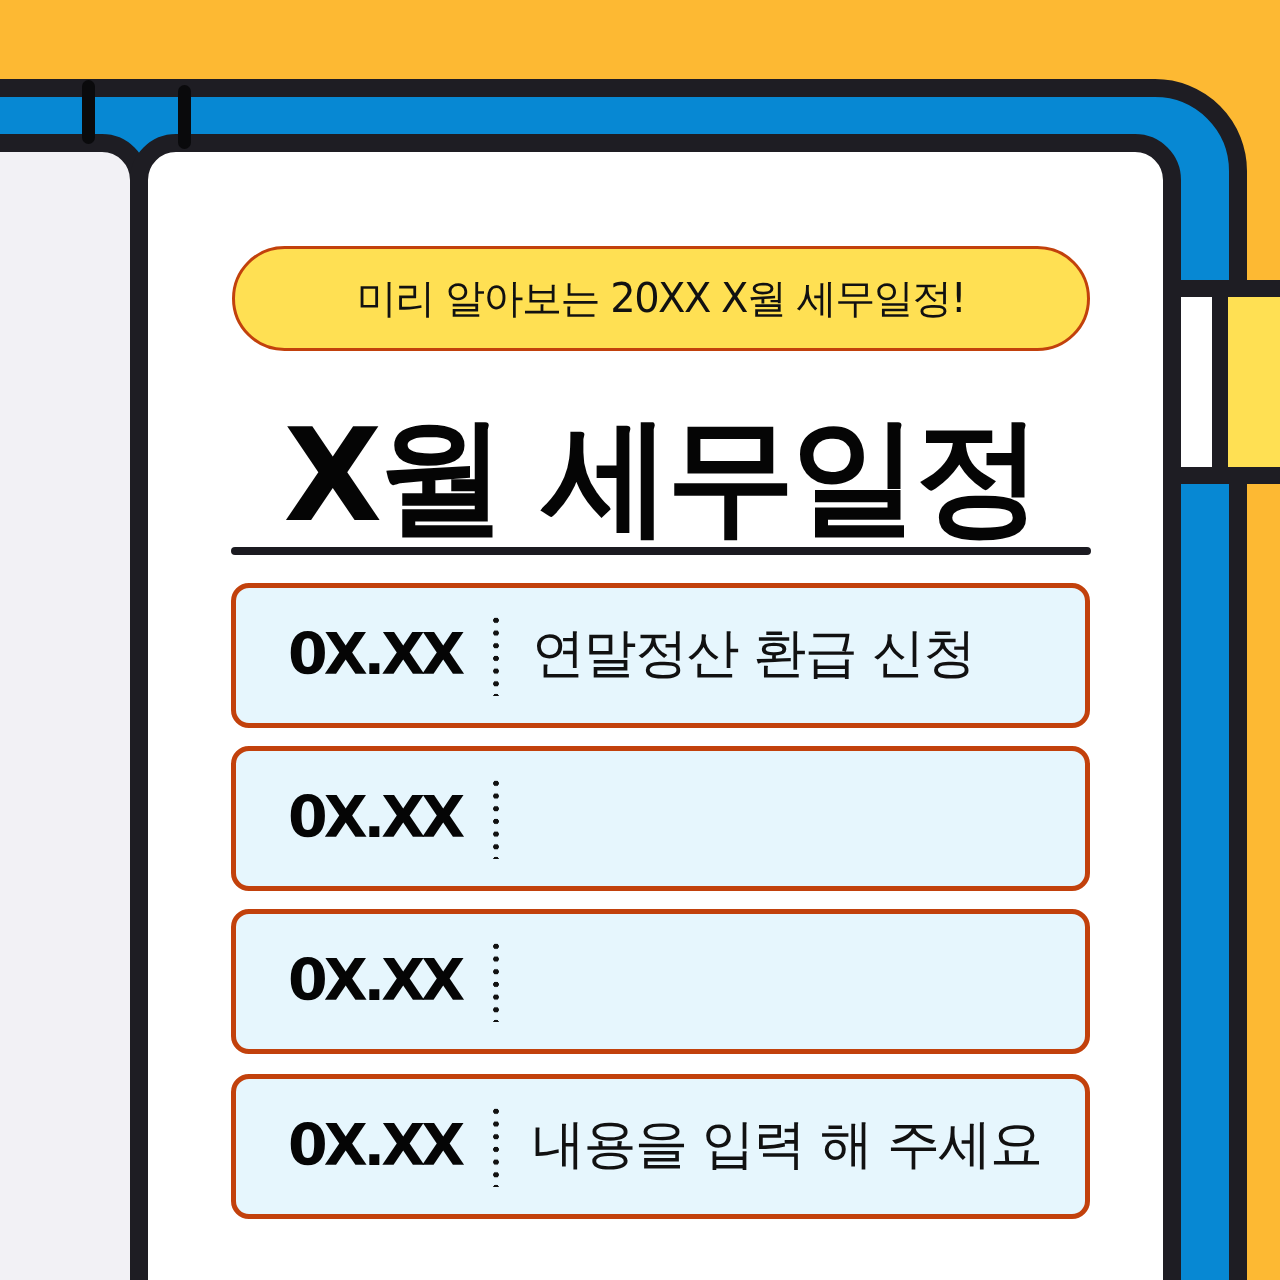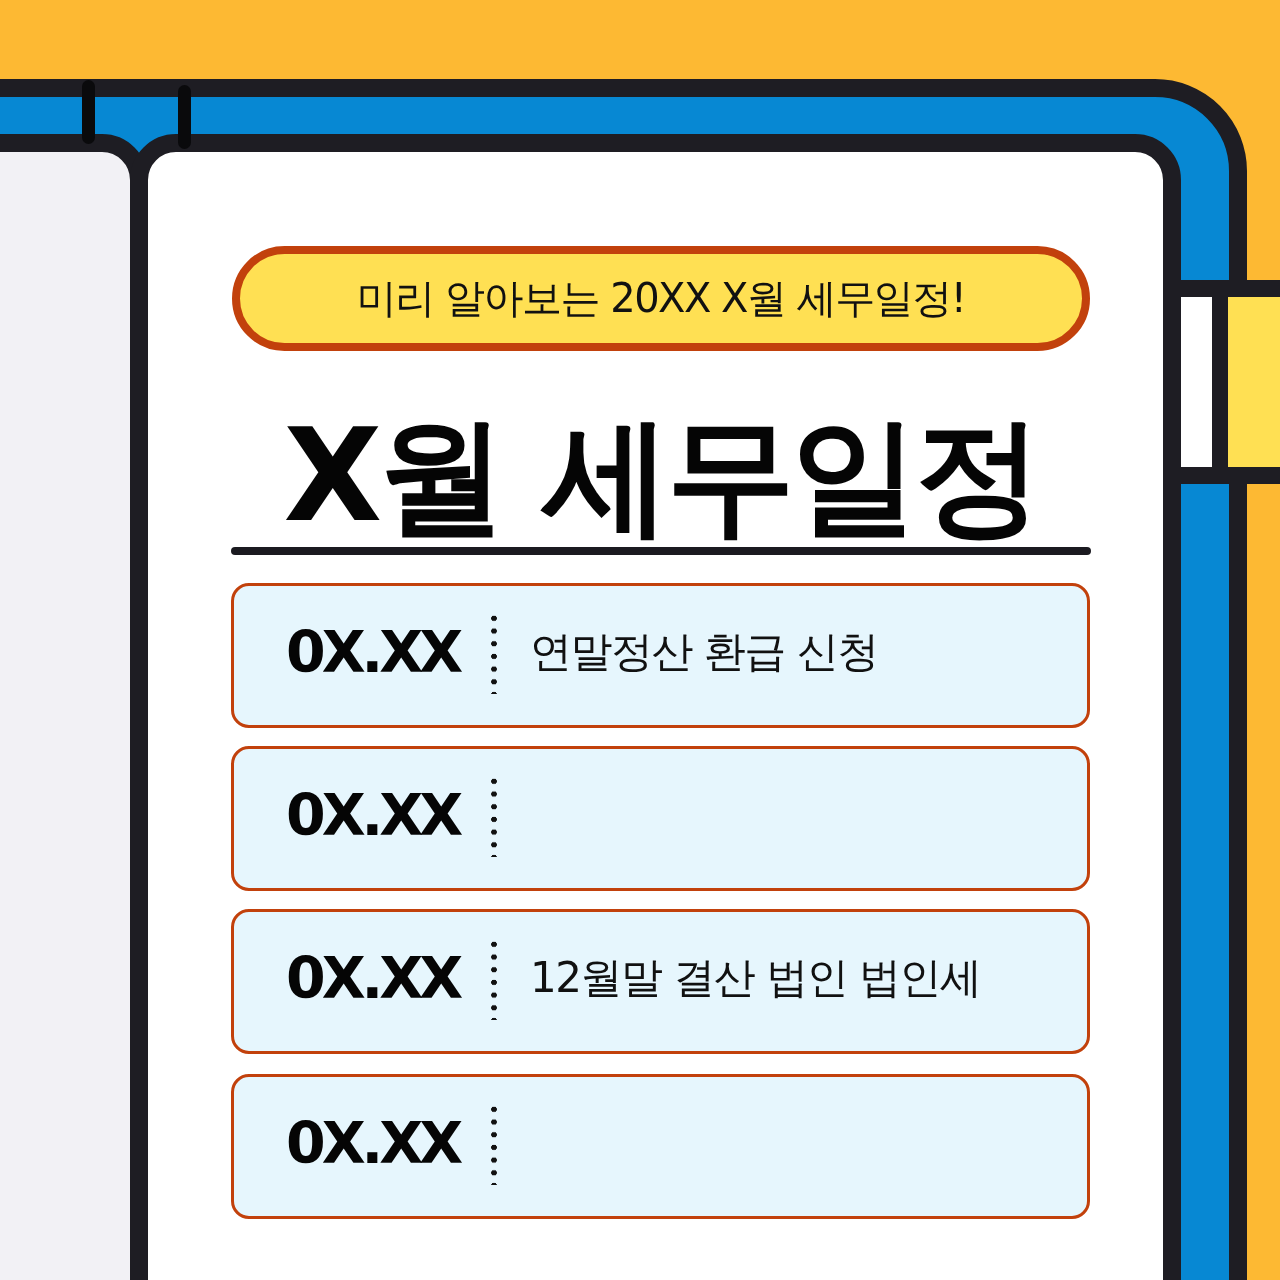--- a/index.html
+++ b/index.html
@@ -41,21 +41,21 @@
   }
   
   .clip { width: 13px; height: 64px; background: #0a0a0c; border-radius: 7px; }
   .clip-1 { left: 82px; top: 80px; }
   .clip-2 { left: 178px; top: 85px; }
 
   
   .pill {
     left: 232px; top: 246px; width: 858px; height: 105px;
     background: #ffe053;
-    border: 8px solid #c2410c;
+    border: 3px solid #c2410c;
     border-radius: 53px;
     display: flex; align-items: center; justify-content: center;
   }
   .pill-text {
     font-size: 40px; color: #111; letter-spacing: -1.5px; white-space: nowrap;
   }
 
   .title {
     left: 232px; top: 378px; width: 858px; height: 150px;
     display: flex; align-items: center; justify-content: center;
@@ -64,39 +64,39 @@
     margin-top: 24px;
   }
   .divider {
     left: 231px; top: 547px; width: 860px; height: 8px;
     background: #1b1a20; border-radius: 4px;
   }
 
   .row {
     left: 231px; width: 859px; height: 145px;
     background: #e6f6fd;
-    border: 3px solid #c2410c;
+    border: 5px solid #c2410c;
     border-radius: 18px;
   }
   .row-date {
     position: absolute; left: 52px; top: 0; height: 131px; width: 180px;
     display: flex; align-items: center;
     font-size: 57px; font-weight: bold; color: #050505; letter-spacing: -4px;
     white-space: nowrap;
   }
   .row-dots {
     position: absolute; left: 257px; top: 26px; width: 6px; height: 82px;
     background-image: radial-gradient(circle, #111 2.6px, transparent 3px);
     background-size: 6px 12.7px;
     background-repeat: repeat-y;
   }
   .row-text {
     position: absolute; left: 296px; top: 0; height: 131px;
     display: flex; align-items: center;
-    font-size: 42px; color: #111; letter-spacing: -1.5px; white-space: nowrap;
+    font-size: 53px; color: #111; letter-spacing: -1.5px; white-space: nowrap;
   }
 </style>
 </head>
 <body>
 
 <div class="abs frame"></div>
 <div class="abs tab-divider-top"></div>
 <div class="abs tab-divider-bot"></div>
 <div class="abs tab-white"></div>
 <div class="abs tab-gap"></div>
@@ -123,19 +123,19 @@
 </div>
 
 <div class="abs row" style="top:746px;">
   <div class="row-date">0X.XX</div>
   <div class="row-dots"></div>
 </div>
 
 <div class="abs row" style="top:909px;">
   <div class="row-date">0X.XX</div>
   <div class="row-dots"></div>
-  <div class="row-text">12월말 결산 법인 법인세</div>
 </div>
 
 <div class="abs row" style="top:1074px;">
   <div class="row-date">0X.XX</div>
   <div class="row-dots"></div>
+  <div class="row-text">내용을 입력 해 주세요</div>
 </div>
 
 </body></html>

